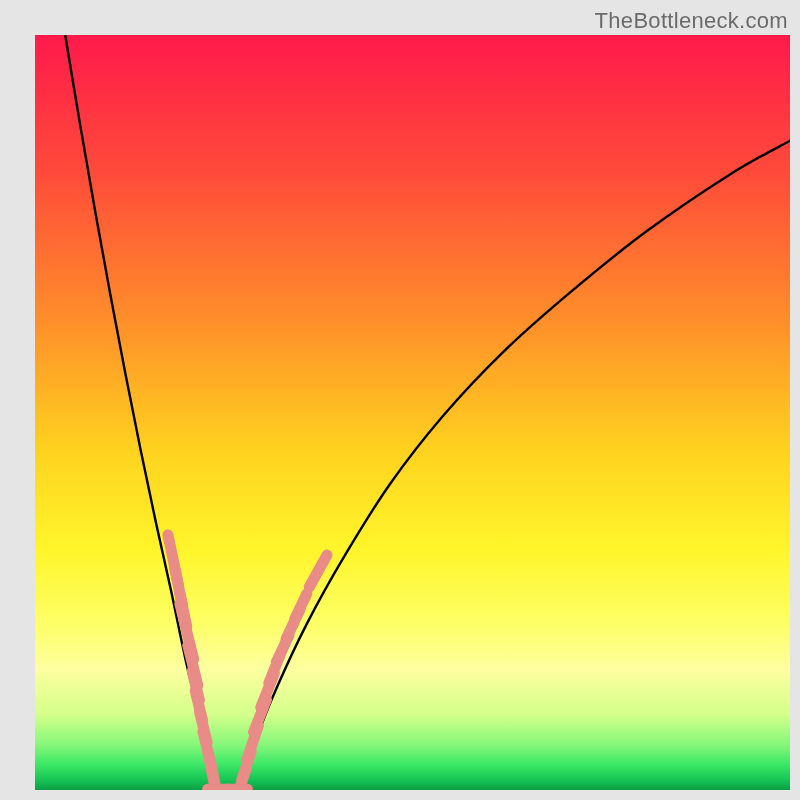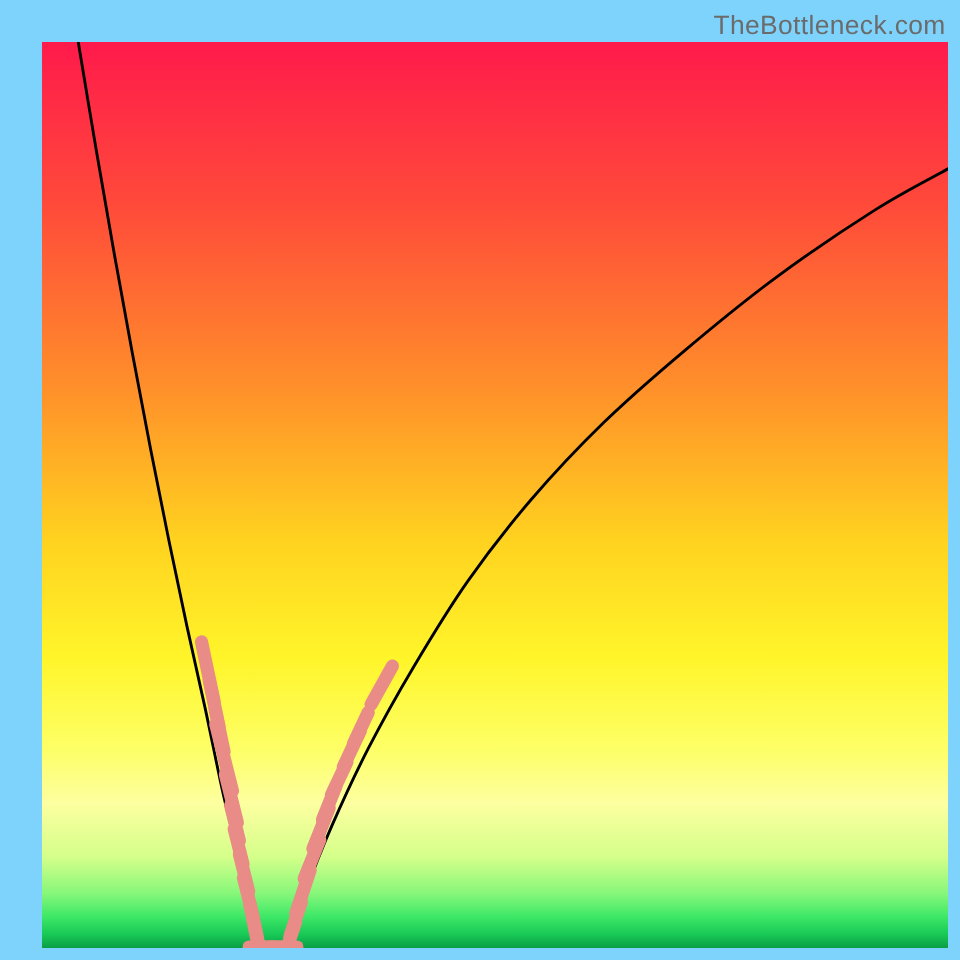--- a/index.html
+++ b/index.html
@@ -8,21 +8,21 @@
     width: 800px;
     height: 800px;
     background: #000;
     overflow: hidden;
     font-family: Arial, Helvetica, sans-serif;
   }
   .stage {
     position: relative;
     width: 800px;
     height: 800px;
-    background: #7dd3fc;
+    background: #e5e5e5;
   }
   .plot-area {
     position: absolute;
     left: 35px;
     top: 35px;
     width: 755px;
     height: 755px;
   }
   .gradient-bg {
     position: absolute;

